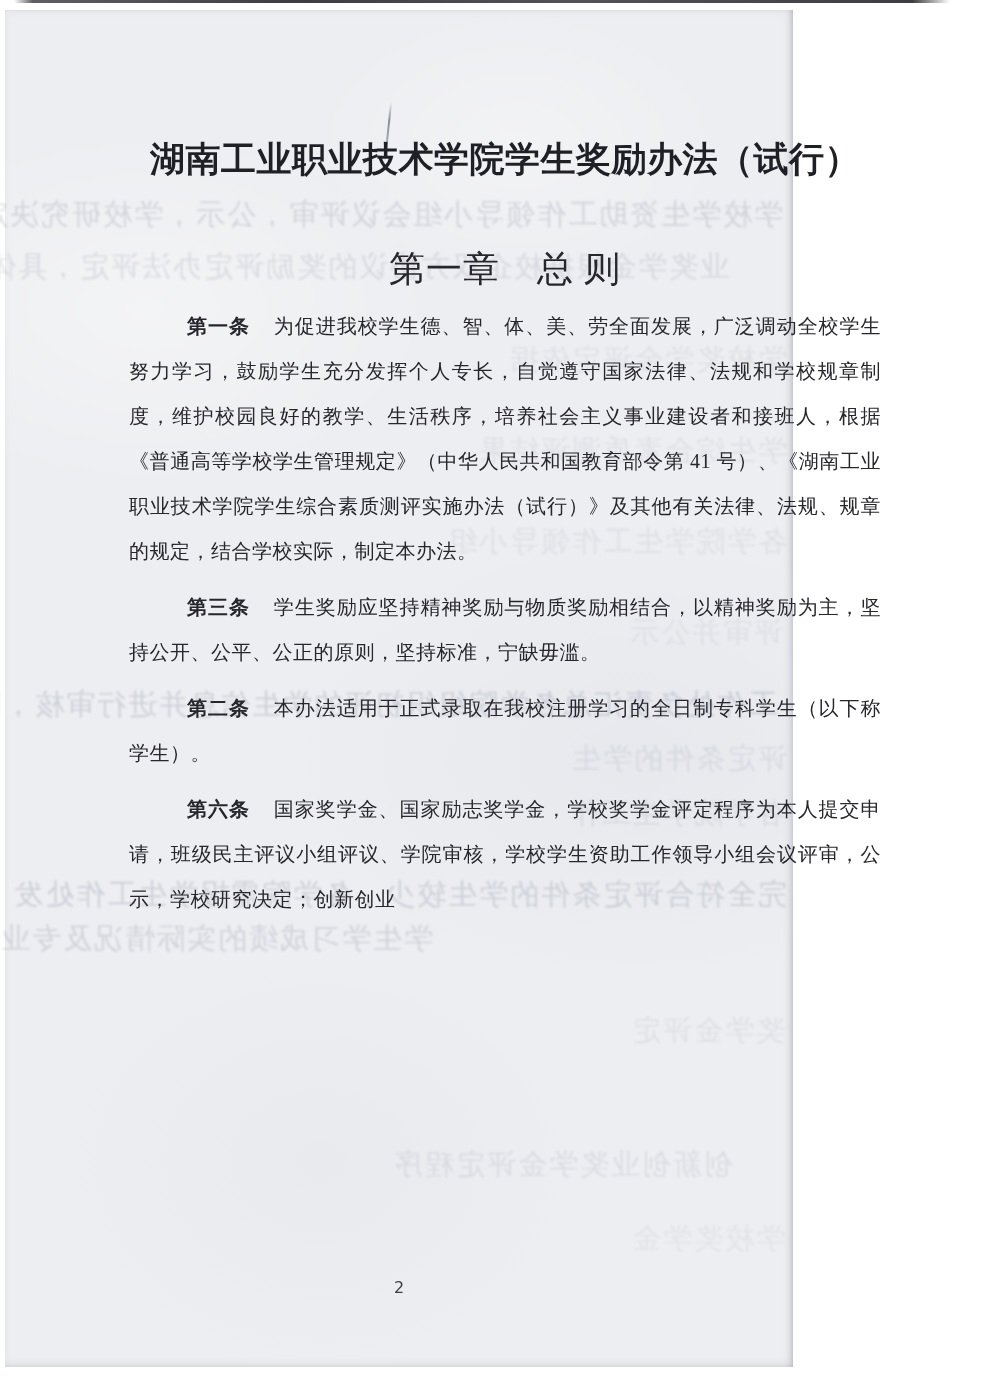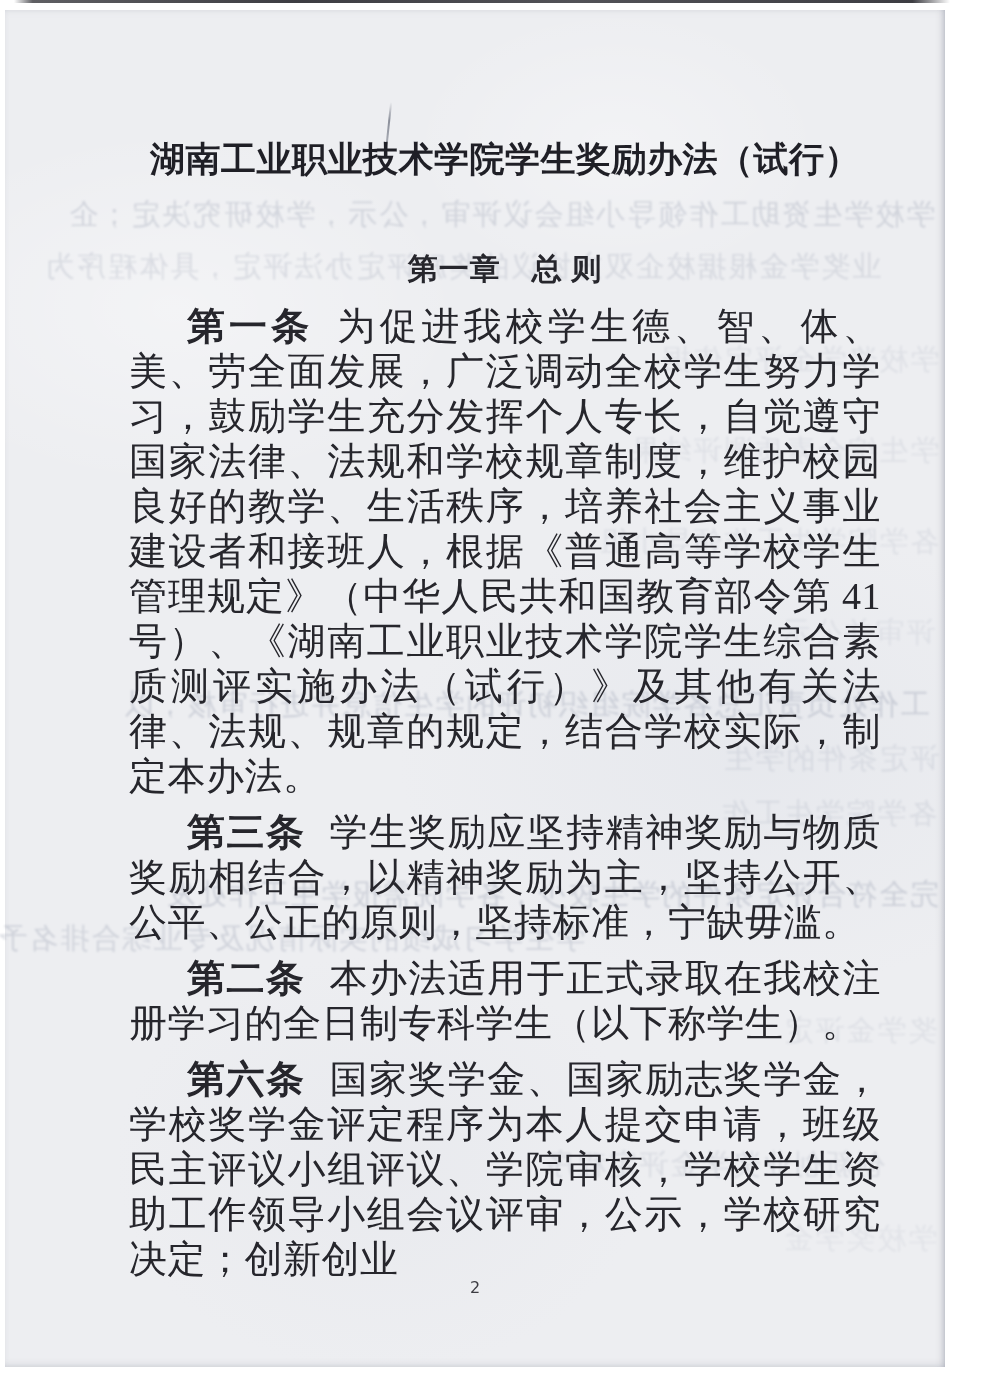--- a/index.html
+++ b/index.html
@@ -11,21 +11,21 @@
   
   .top-edge{
     position:absolute;top:0;left:14px;width:936px;height:3px;
     background:linear-gradient(90deg,
       rgba(55,55,60,0) 0%, rgba(55,55,60,.8) 2%,
       rgba(40,40,46,.9) 30%, rgba(52,52,58,.85) 60%,
       rgba(40,40,46,.9) 96%, rgba(55,55,60,0) 100%);
   }
   
   .page{
-    position:absolute;left:5px;top:10px;width:940px;height:1357px;
+    position:absolute;left:5px;top:10px;width:788px;height:1357px;
     background:#edeef1;
     box-shadow:
       inset -7px 0 9px -7px rgba(150,155,168,.85),
       inset 0 -5px 8px -5px rgba(165,170,182,.55),
       inset 0 4px 6px -4px rgba(200,203,212,.5);
   }
   .page::before{ 
     content:"";position:absolute;inset:0;pointer-events:none;
     background:
       radial-gradient(420px 260px at 18% 22%, rgba(255,255,255,.35), rgba(255,255,255,0) 70%),
@@ -50,25 +50,25 @@
   .content{
     position:absolute;left:124px;top:0;width:752px;
   }
   .doc-title{
     margin:126px 0 64px;text-align:center;
     font-family:"Liberation Sans","DejaVu Sans",sans-serif;
     font-weight:bold;font-size:35px;line-height:46px;
     color:#1f1f26;letter-spacing:0.5px;
   }
   .chapter{
-    text-align:center;font-size:30px;font-weight:700;
+    text-align:center;font-size:36px;font-weight:400;
     margin:0 0 12px;line-height:46px;color:#26262c;letter-spacing:1px;
   }
   .para{
-    margin:0 0 11px;font-size:38px;line-height:45px;
+    margin:0 0 11px;font-size:20px;line-height:45px;
     text-align:justify;text-justify:inter-ideograph;
     text-indent:58px;color:#26262c;letter-spacing:0.5px;
   }
   .para .label{font-weight:bold;padding-right:24px;}
   .pagenum{
     position:absolute;left:0;top:1268px;width:100%;text-align:center;
     font-family:"DejaVu Sans","Liberation Sans",sans-serif;
     font-size:16px;color:#3c3c42;
   }
 </style>

